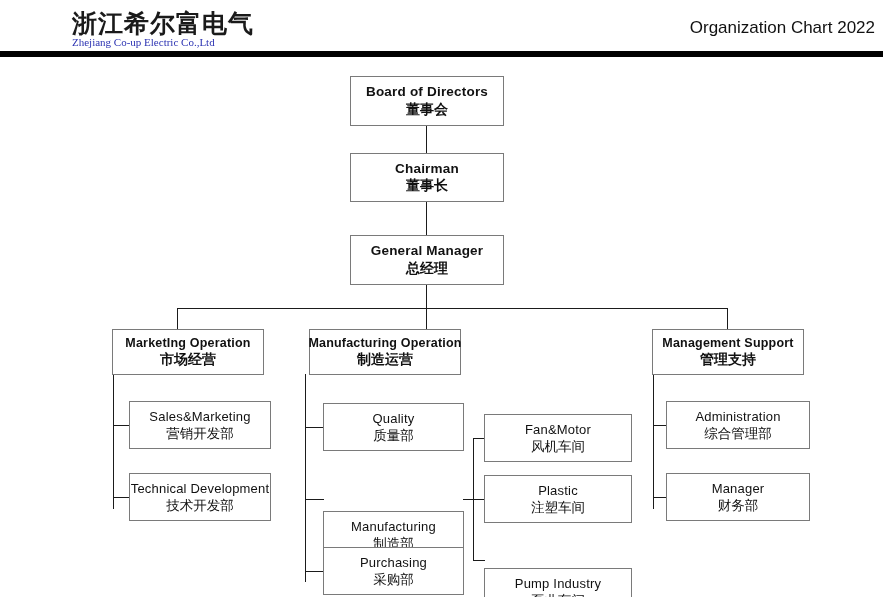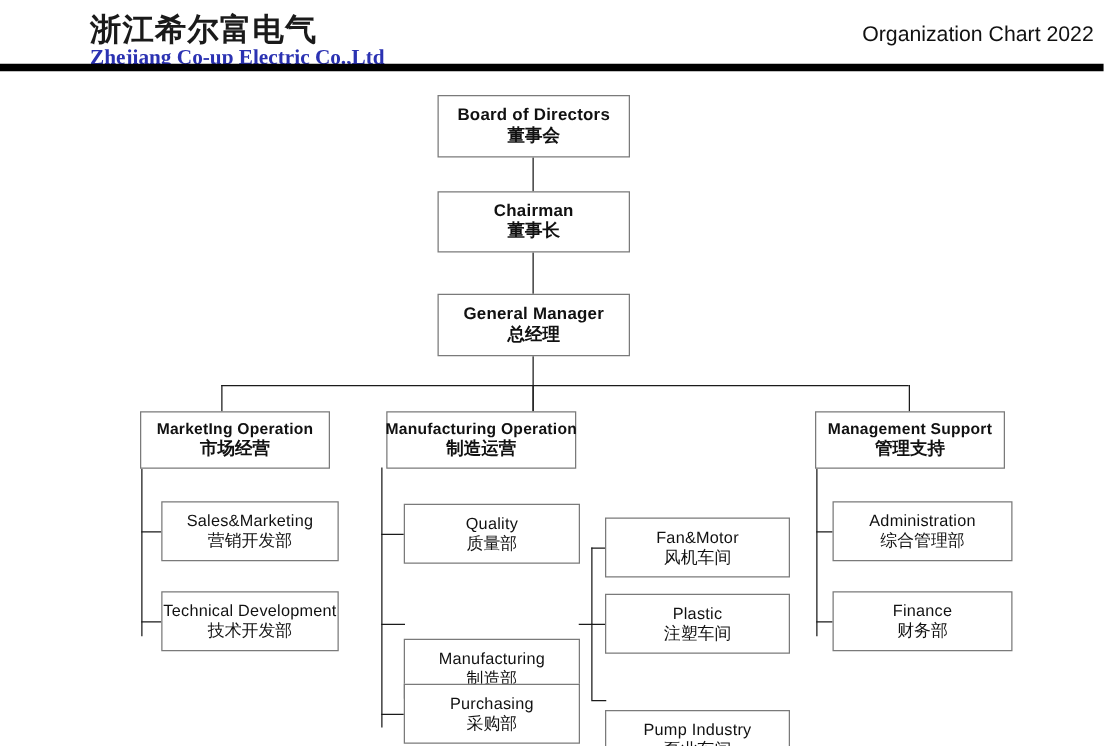--- a/index.html
+++ b/index.html
@@ -52,22 +52,22 @@
     font-size: 25px;
     font-weight: bold;
     color: #1a1a1a;
     letter-spacing: 1px;
     white-space: nowrap;
     font-family: "DejaVu Sans", sans-serif;
   }
   #brand-en {
     position: absolute;
     left: 72px; top: 36px;
-    font-size: 17px;
-    font-weight: bold;
+    font-size: 11px;
+    font-weight: normal;
     color: #2b32b2;
     white-space: nowrap;
     font-family: "Liberation Serif", "DejaVu Serif", serif;
   }
   #chart-title {
     position: absolute;
     right: 8px; top: 18px;
     font-size: 17px;
     color: #111111;
     white-space: nowrap;
@@ -247,17 +247,17 @@
     <span class="en">Pump Industry</span>
     <span class="cn">泵业车间</span>
   </div>
 
   <div class="node lvl-dept" style="left:666px; top:344px; width:144px; height:48px;">
     <span class="en">Administration</span>
     <span class="cn">综合管理部</span>
   </div>
 
   <div class="node lvl-dept" style="left:666px; top:416px; width:144px; height:48px;">
-    <span class="en">Finance</span>
+    <span class="en">Manager</span>
     <span class="cn">财务部</span>
   </div>
 
 </div>
 
 </body></html>

